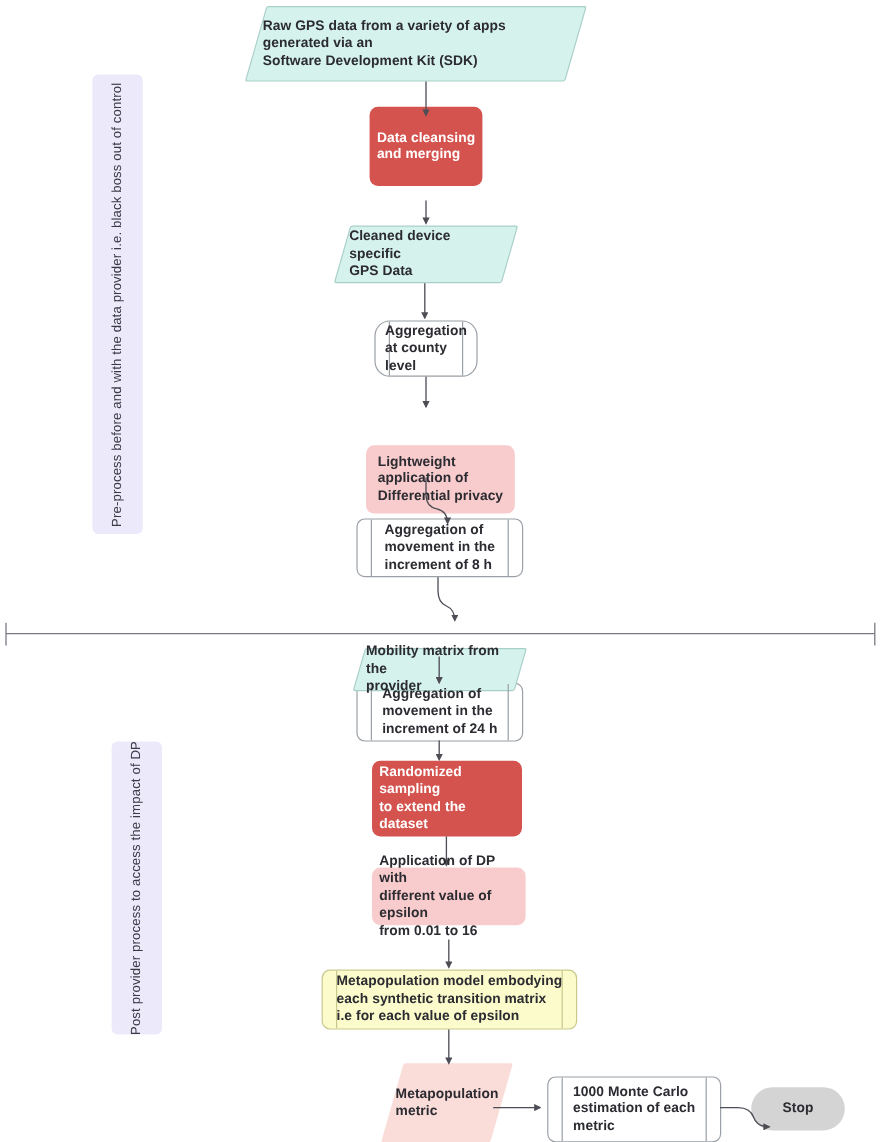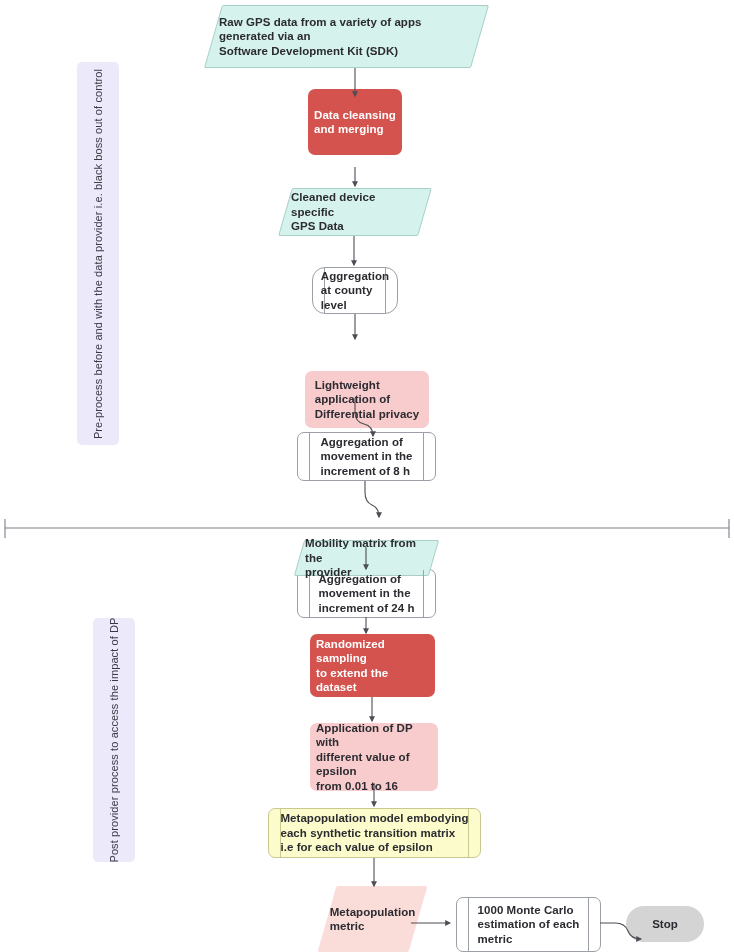--- a/index.html
+++ b/index.html
@@ -230,21 +230,21 @@
     <div class="label">Aggregation of
 movement in the
 increment of 24 h</div>
   </div>
 
   <div class="node proc proc-red" style="left:310px; top:634px; width:125px; height:63px;">
     <div class="label" style="color:#ffffff;">Randomized sampling
 to extend the dataset</div>
   </div>
 
-  <div class="node proc proc-pink" style="left:310px; top:723px; width:128px; height:68px;">
+  <div class="node proc proc-pink" style="left:310px; top:723px; width:128px; height:48px;">
     <div class="label">Application of DP with
 different value of epsilon
 from 0.01 to 16</div>
   </div>
 
   <div class="node sub yellow" style="left:268px; top:808px; width:213px; height:50px;">
     <div class="bar l"></div>
     <div class="bar r"></div>
     <div class="label">Metapopulation model embodying
 each synthetic transition matrix

